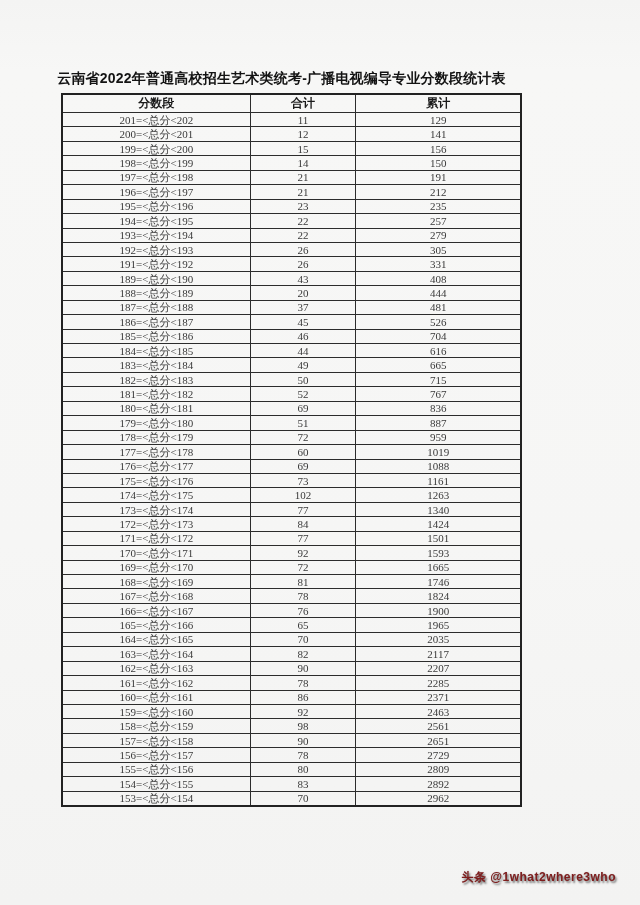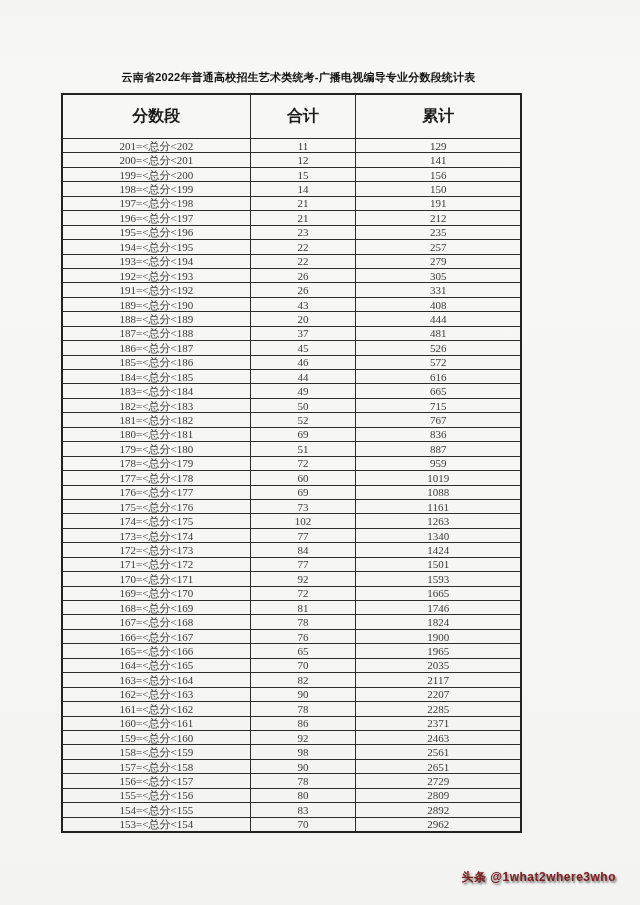--- a/index.html
+++ b/index.html
@@ -9,52 +9,52 @@
   body {
     width: 640px;
     height: 905px;
     position: relative;
     overflow: hidden;
     background: linear-gradient(180deg, #f4f4f3 0%, #f7f7f6 8%, #f6f6f5 60%, #f3f3f2 100%);
     font-family: "Liberation Serif", "DejaVu Serif", serif;
   }
   .doc-title {
     position: absolute;
-    left: 68px;
+    left: 51px;
     top: 70px;
     width: 461px;
     text-align: center;
     font-family: "Liberation Sans", "DejaVu Sans", sans-serif;
     font-weight: bold;
-    font-size: 11px;
+    font-size: 14px;
     letter-spacing: 0.2px;
     color: #131313;
     white-space: nowrap;
   }
   table.score-table {
     position: absolute;
     left: 61px;
     top: 93px;
     width: 461px;
     border-collapse: collapse;
     table-layout: fixed;
     border: 2px solid #222222;
   }
   .score-table col.c1 { width: 41%; }
   .score-table col.c2 { width: 23%; }
   .score-table col.c3 { width: 36%; }
   .score-table th {
     border: 1px solid #2c2c2c;
     height: 15px;
-    padding: 11px;
+    padding: 0;
     text-align: center;
     vertical-align: middle;
     font-family: "Liberation Sans", "DejaVu Sans", sans-serif;
     font-weight: bold;
-    font-size: 16px;
+    font-size: 12px;
     color: #1a1a1a;
   }
   .score-table td {
     border: 1px solid #2c2c2c;
     height: 13.45px;
     padding: 0;
     text-align: center;
     vertical-align: middle;
     font-size: 11px;
     line-height: 12px;
@@ -165,21 +165,21 @@
         <td>481</td>
       </tr>
       <tr>
         <td>186=&lt;总分&lt;187</td>
         <td>45</td>
         <td>526</td>
       </tr>
       <tr>
         <td>185=&lt;总分&lt;186</td>
         <td>46</td>
-        <td>572</td>
+        <td>704</td>
       </tr>
       <tr>
         <td>184=&lt;总分&lt;185</td>
         <td>44</td>
         <td>616</td>
       </tr>
       <tr>
         <td>183=&lt;总分&lt;184</td>
         <td>49</td>
         <td>665</td>

